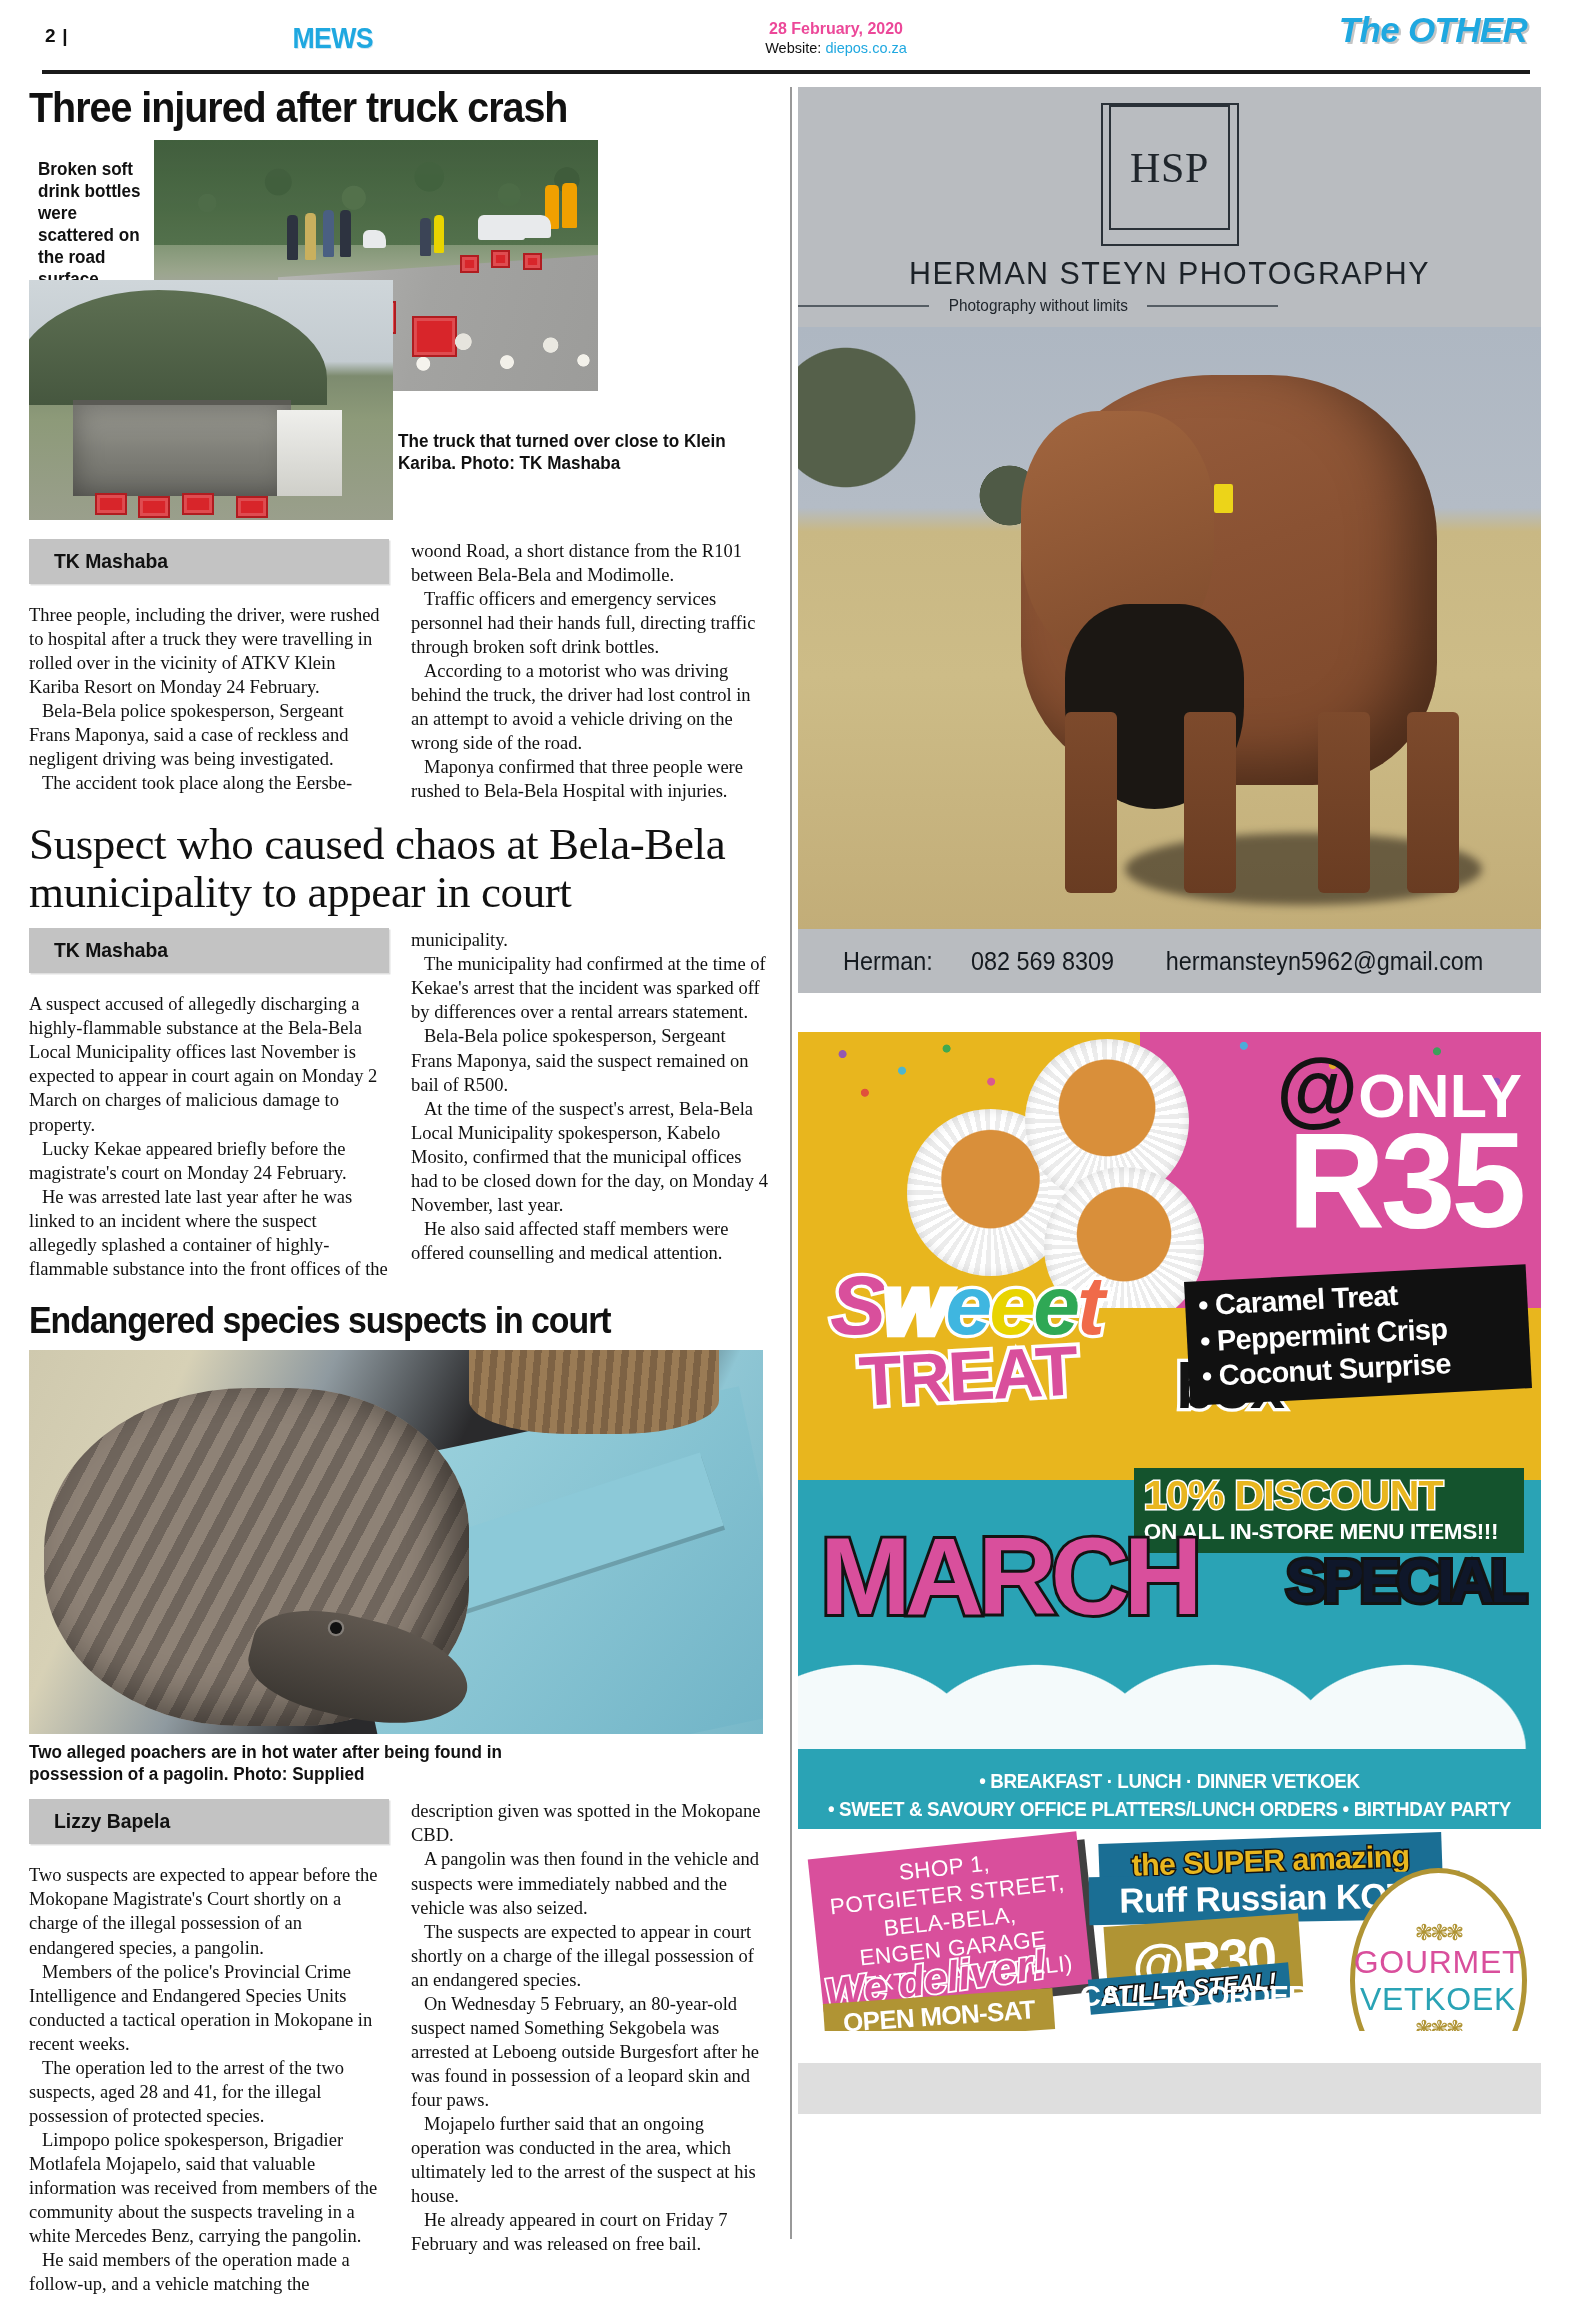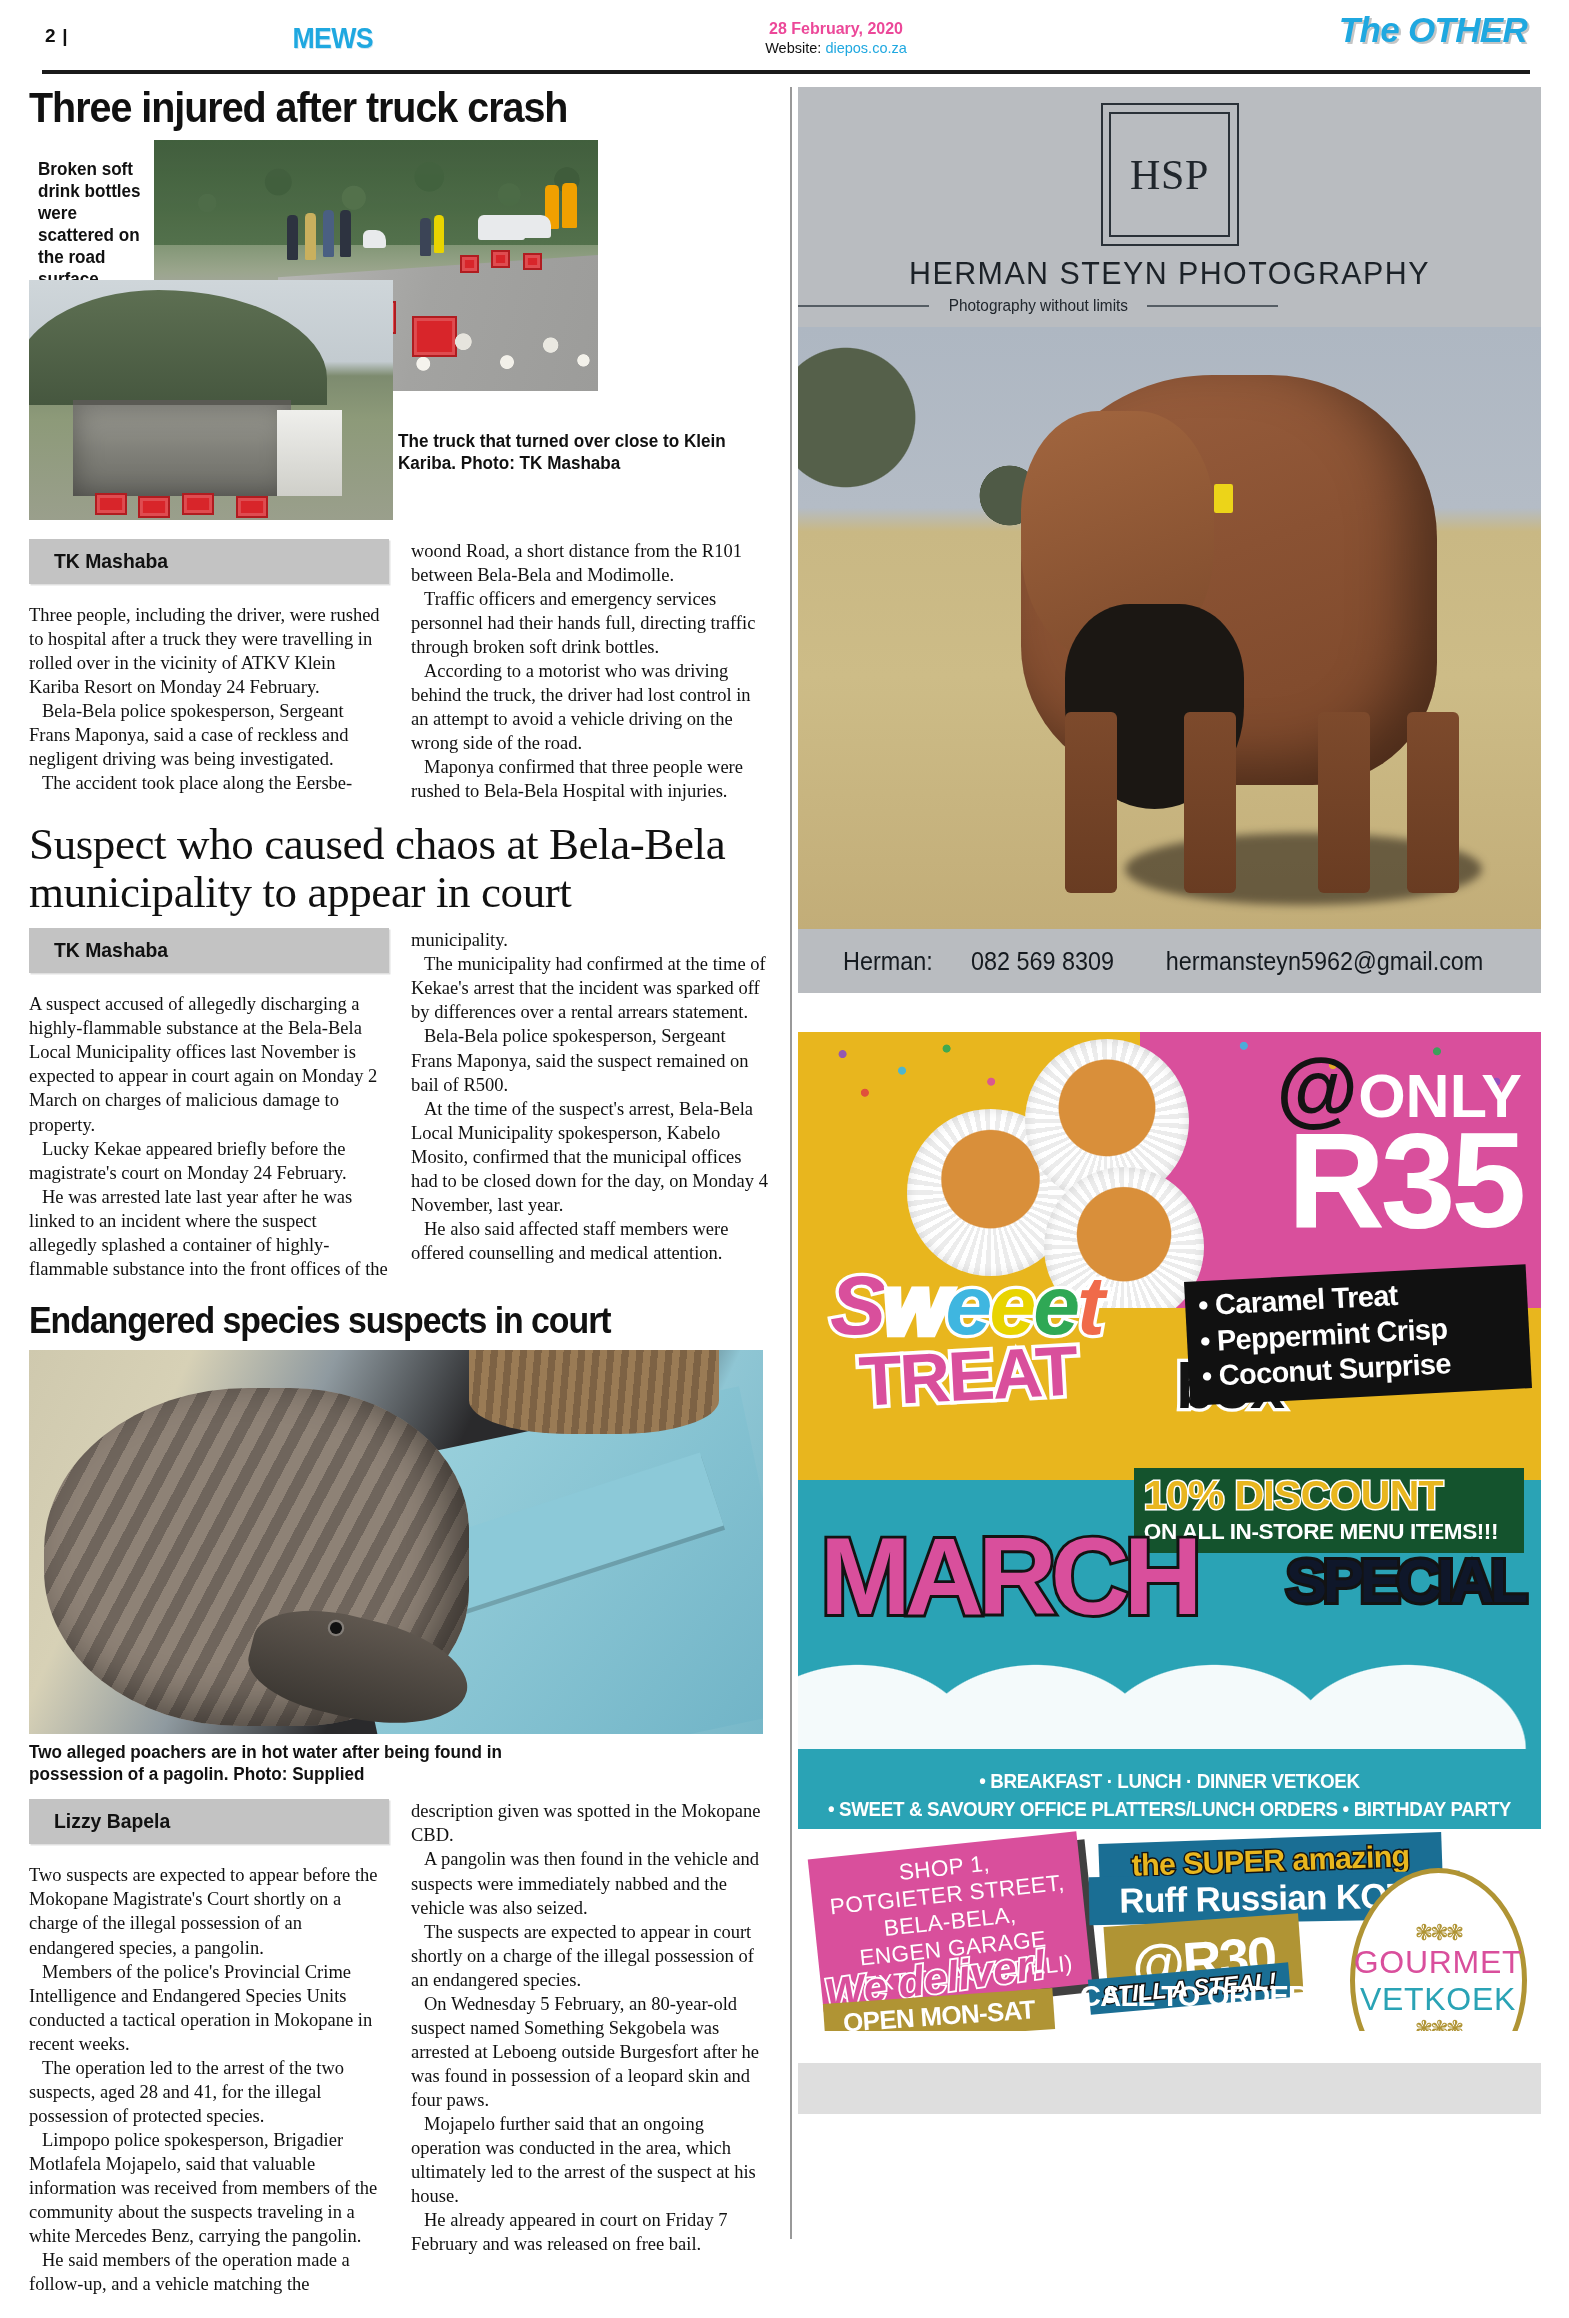--- a/index.html
+++ b/index.html
@@ -203,21 +203,21 @@
     text-align:left; text-indent:0;
     margin:0;
   }
   .body-col p + p { text-indent:13px; }
 
   
   .hsp-ad { background:#b9bcc0; width:743px; height:240px; position:relative; }
   .hsp-frame {
     position:absolute; left:50%; top:16px; transform:translateX(-50%);
     width:138px; height:143px; border:2.9px solid #2a3138;
-    display:flex; align-items:center; justify-content:center;
+    display:flex; align-items:flex-start; justify-content:center;
   }
   .hsp-frame-inner {
     width:121px; height:125px; border:2.2px solid #2a3138;
     display:flex; align-items:center; justify-content:center;
   }
   .hsp-mono {
     font-family:"Liberation Serif", serif; font-size:42px; color:#20262c;
     letter-spacing:0.7px;
   }
   .hsp-name {

